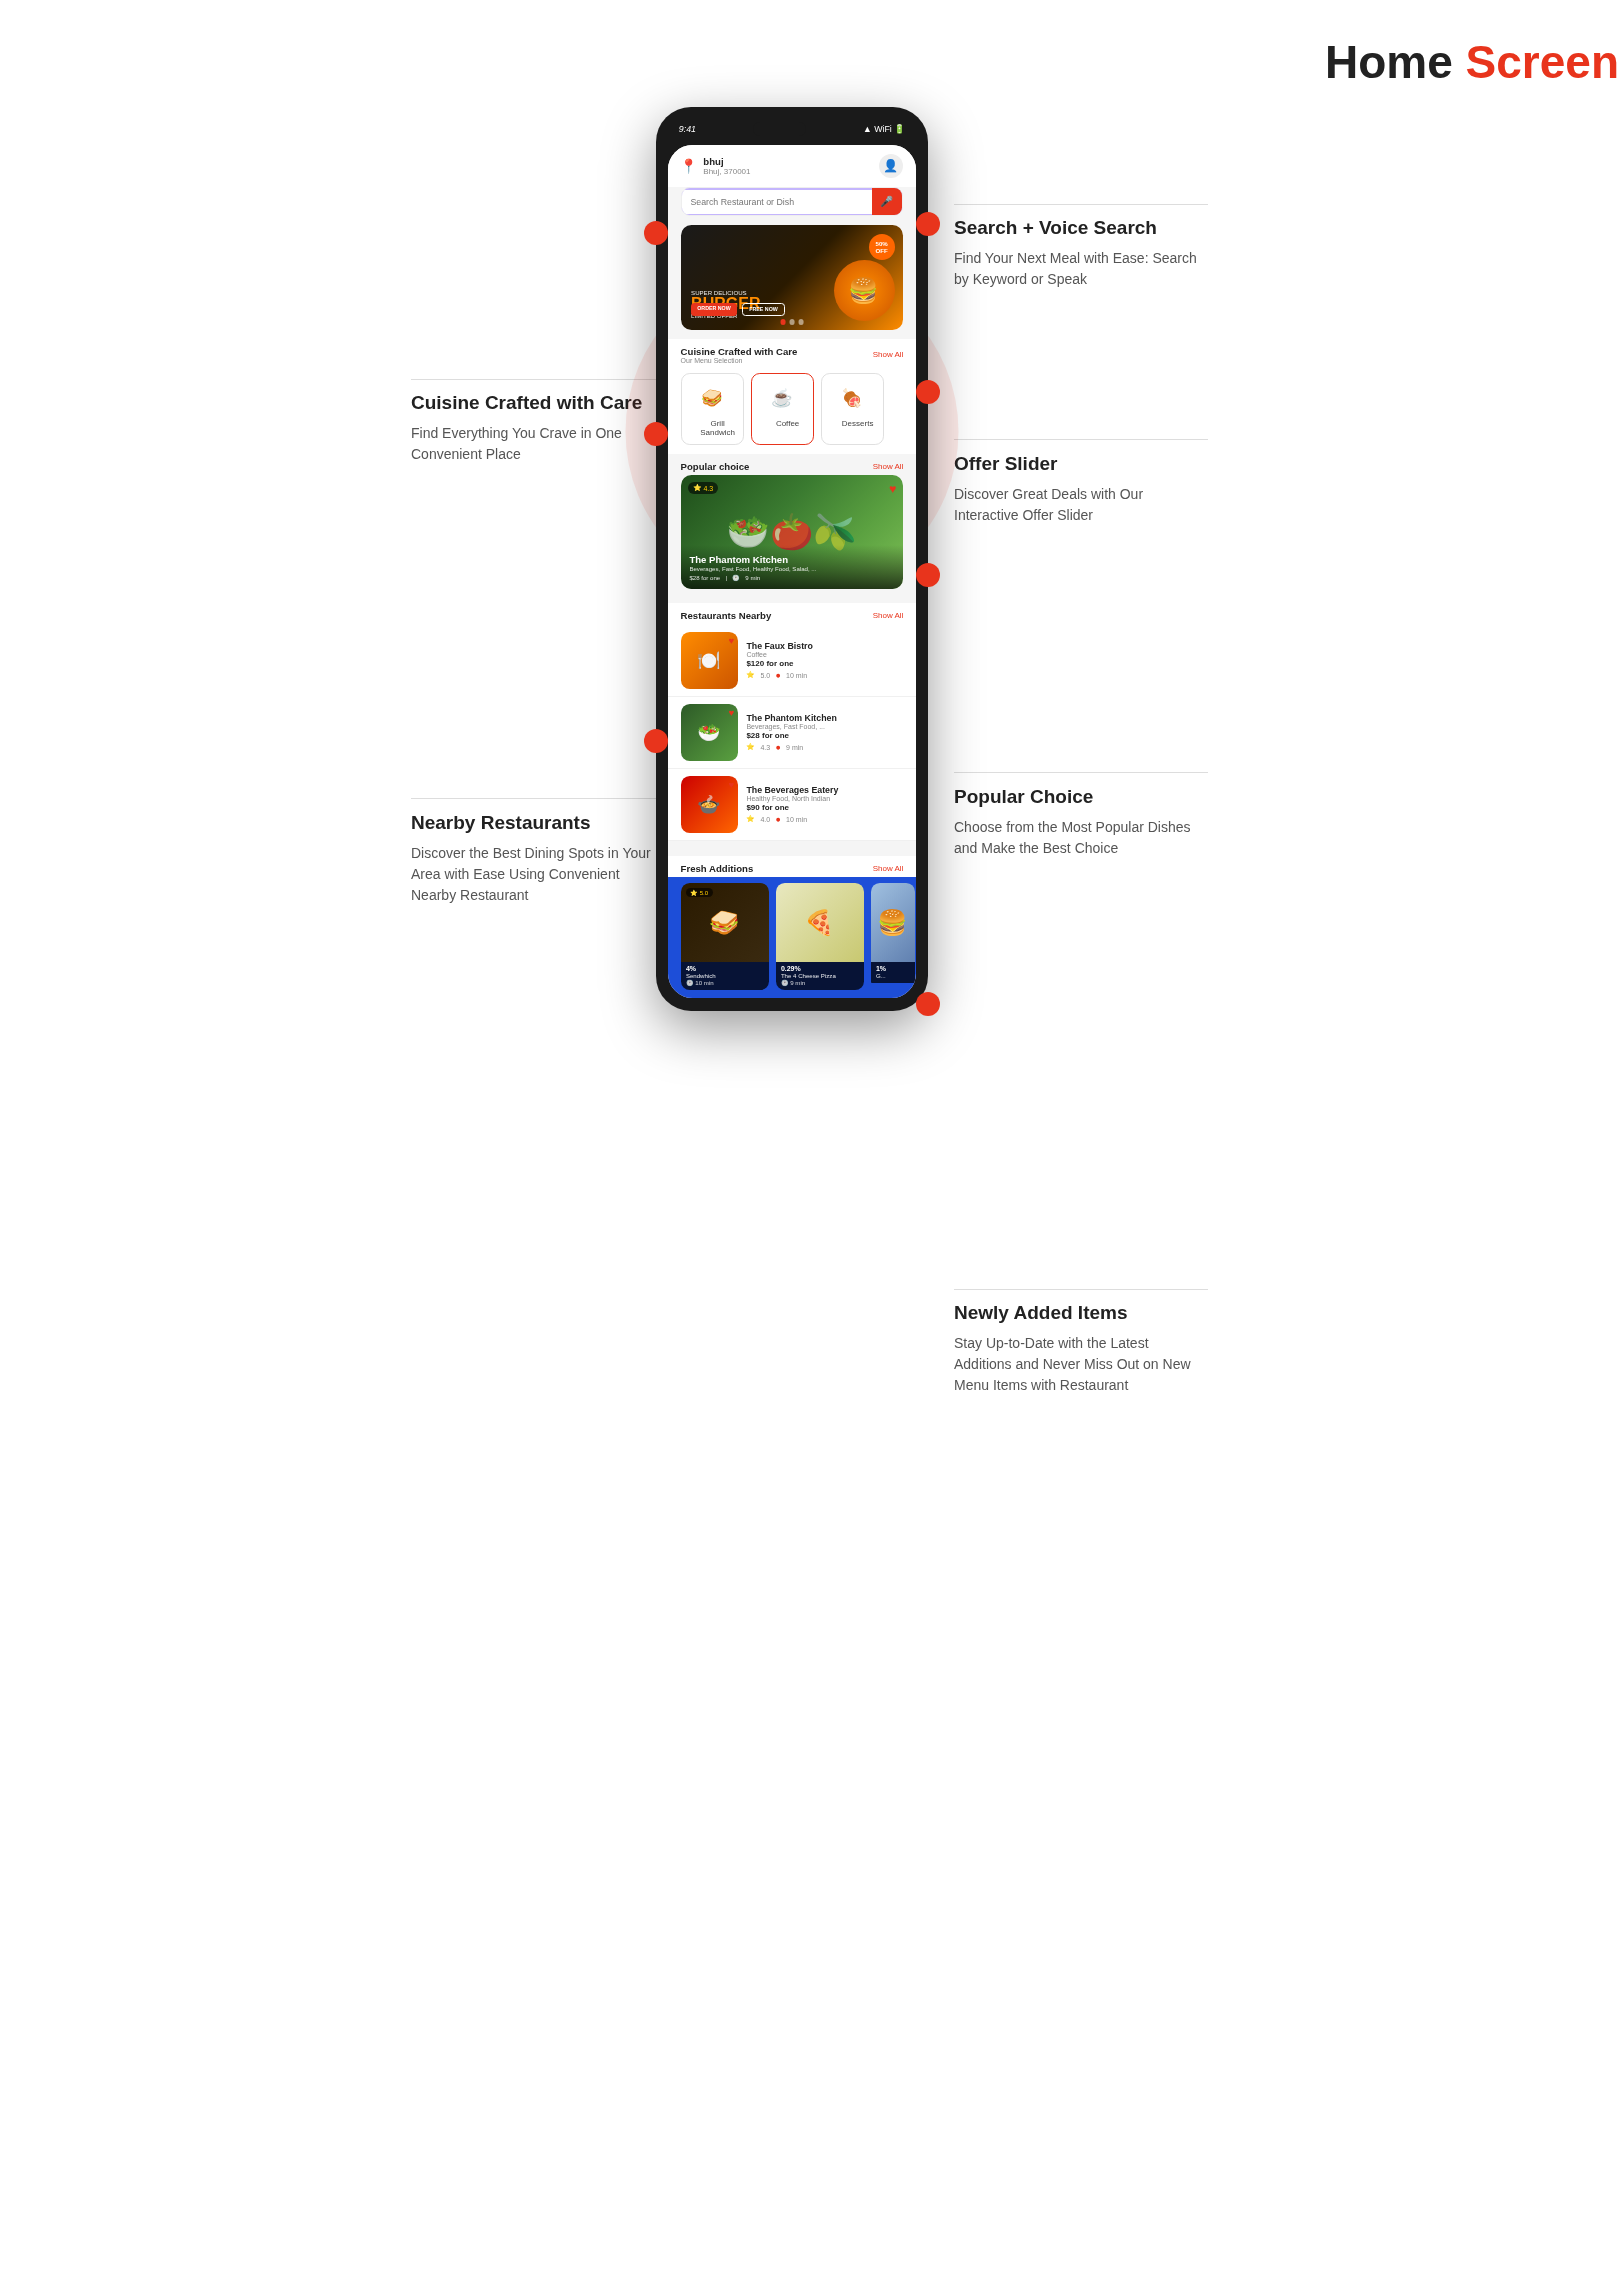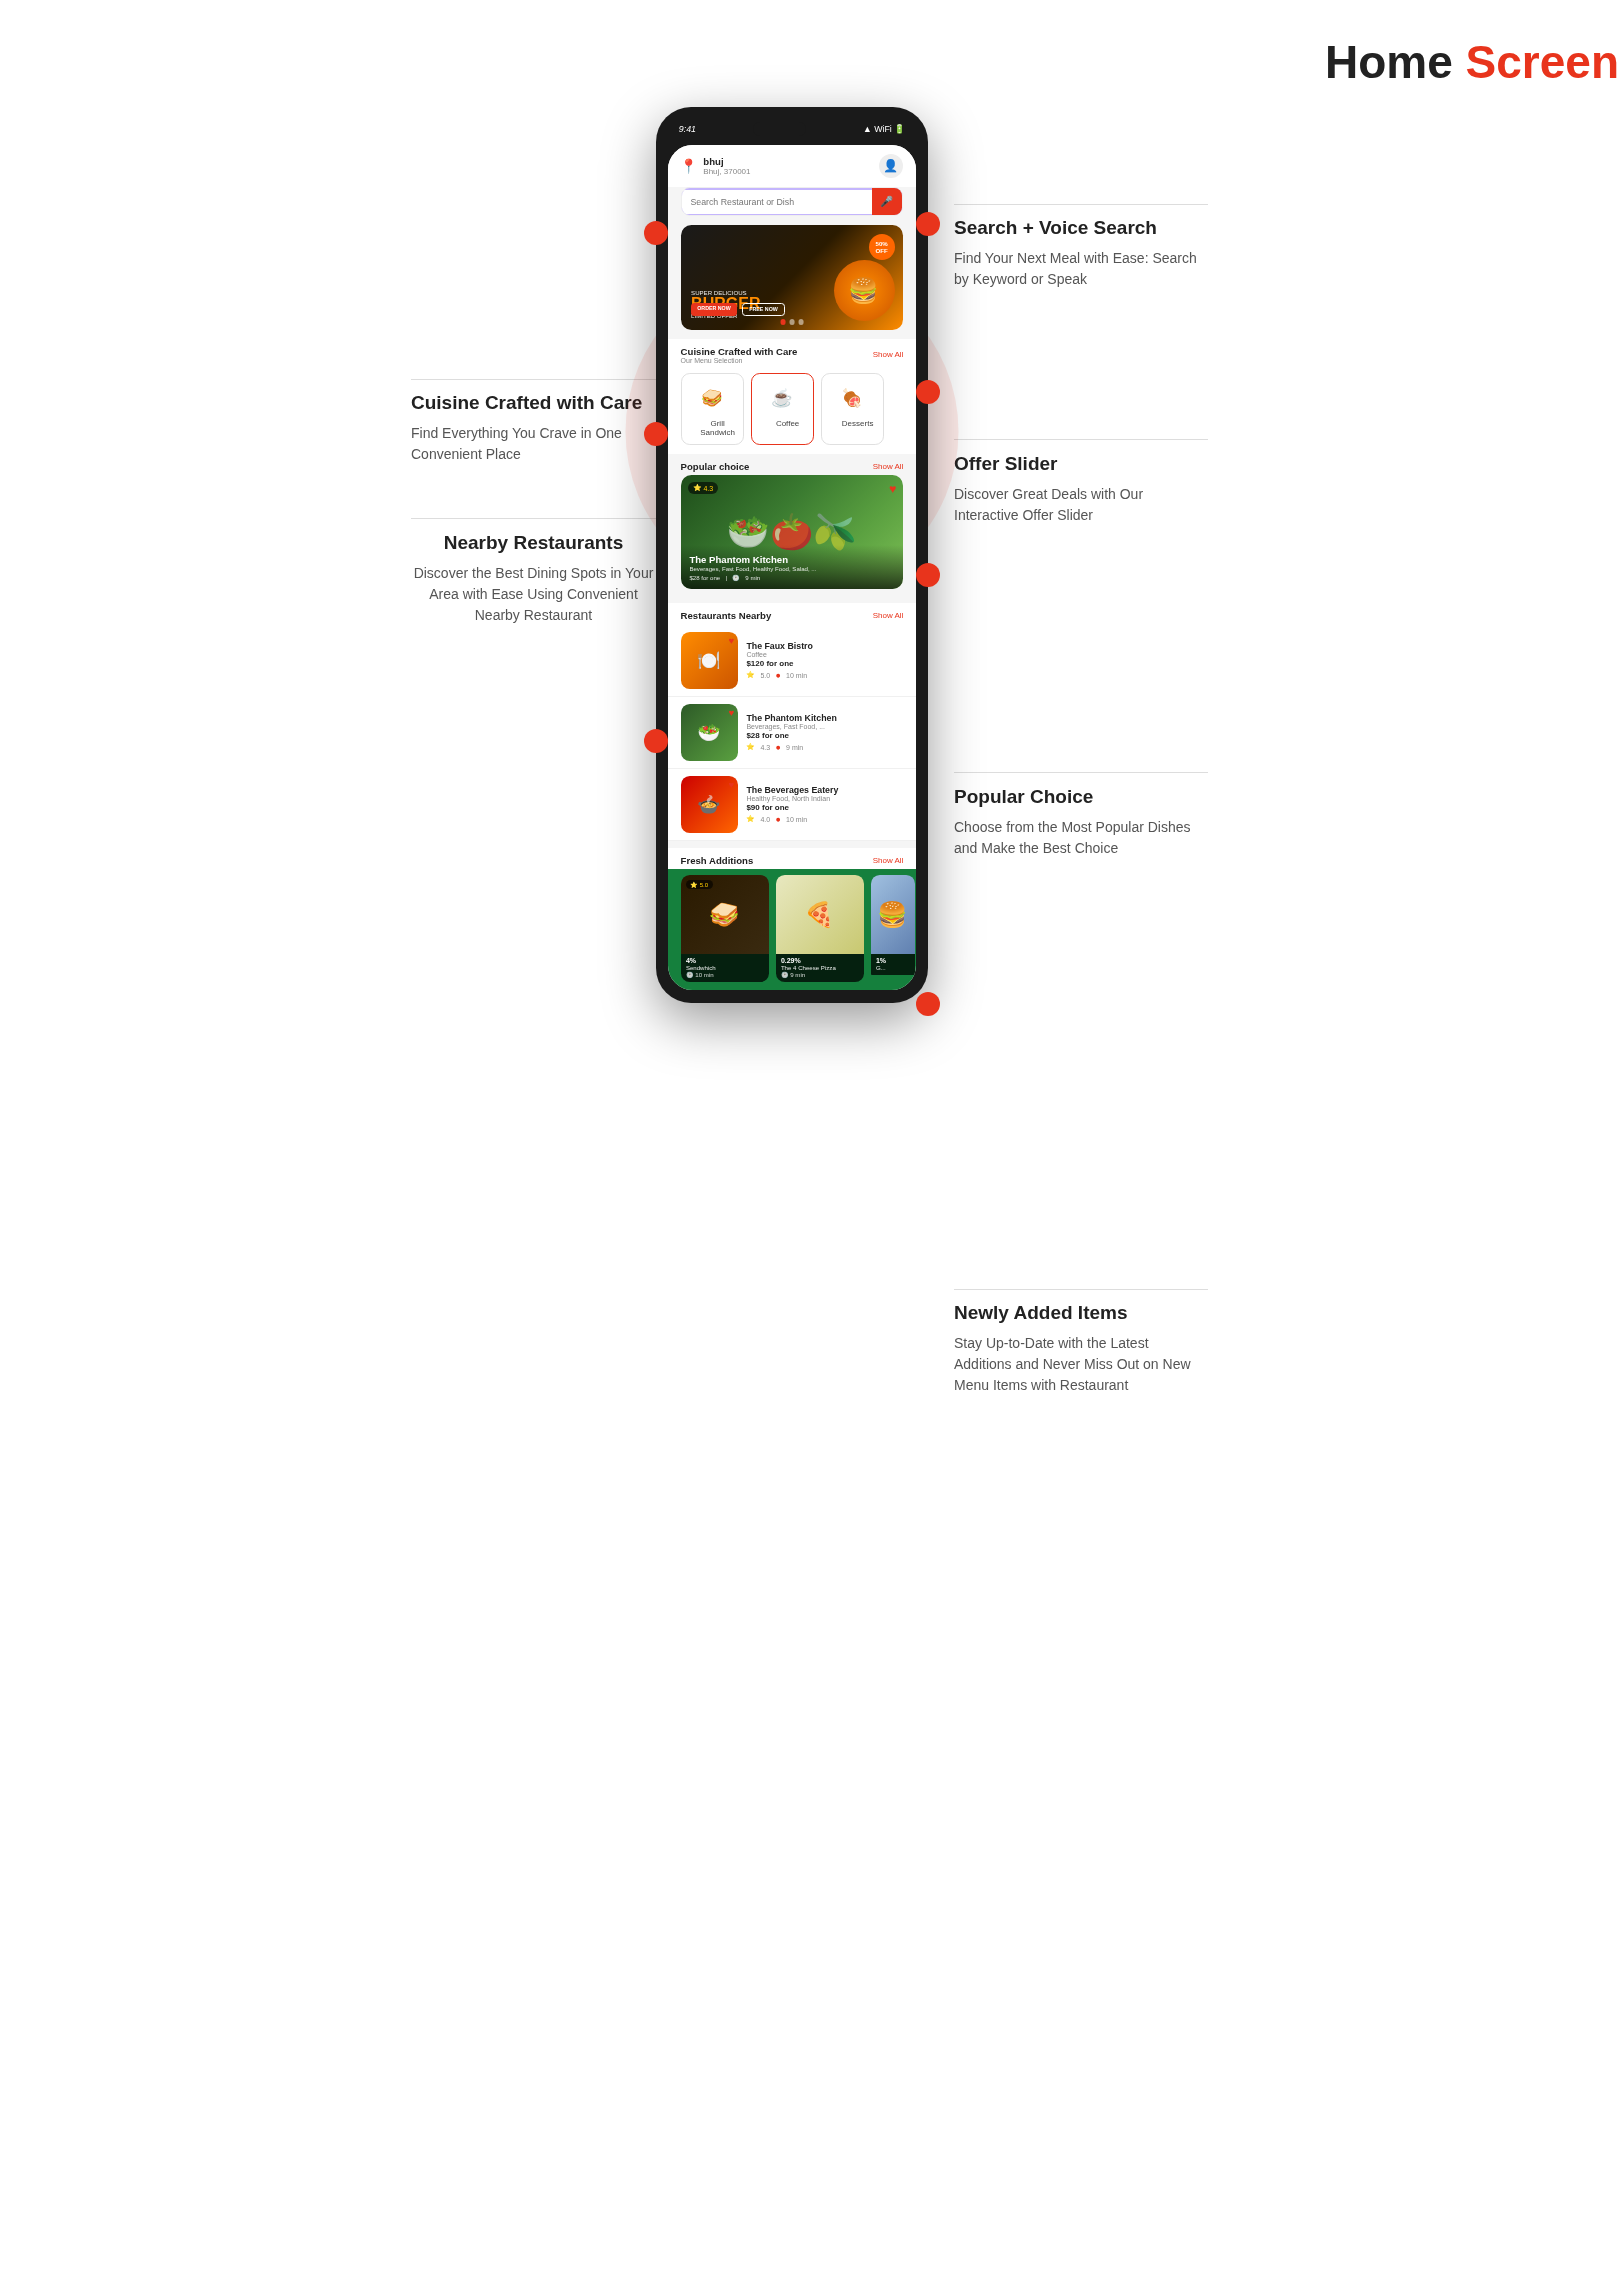--- a/index.html
+++ b/index.html
@@ -487,22 +487,22 @@
       align-items: center;
       gap: 5.3px;
       font-size: 7px;
       color: #888;
     }
     .star-icon { color: #ffcc00; }
     .dot-icon { color: #e8341c; font-size: 8.8px; }
 
     
     .fresh-section {
-      background: #15803d;
-      margin-top: 7px;
+      background: #1d4ed8;
+      margin-top: 15px;
     }
     .fresh-list {
       display: flex;
       gap: 7px;
       padding: 5.3px 12.3px 8.8px;
       overflow: hidden;
     }
     .fresh-card {
       width: 88px;
       flex: 0 0 auto;
@@ -571,21 +571,21 @@
 
   <div class="left-annotations">
 
 
     <div class="annotation" style="margin-top: 202px;">
       <div class="annotation-divider"></div>
       <h3>Cuisine Crafted with Care</h3>
       <p>Find Everything You Crave in One Convenient Place</p>
     </div>
 
-    <div class="annotation" style=" text-align: center;">
+    <div class="annotation" style="margin-top: 280px;">
       <div class="annotation-divider"></div>
       <h3>Nearby Restaurants</h3>
       <p>Discover the Best Dining Spots in Your Area with Ease Using Convenient Nearby Restaurant</p>
     </div>
 
   </div>
 
   <div class="phone-wrapper">
 
     <div class="pink-blob"></div>

